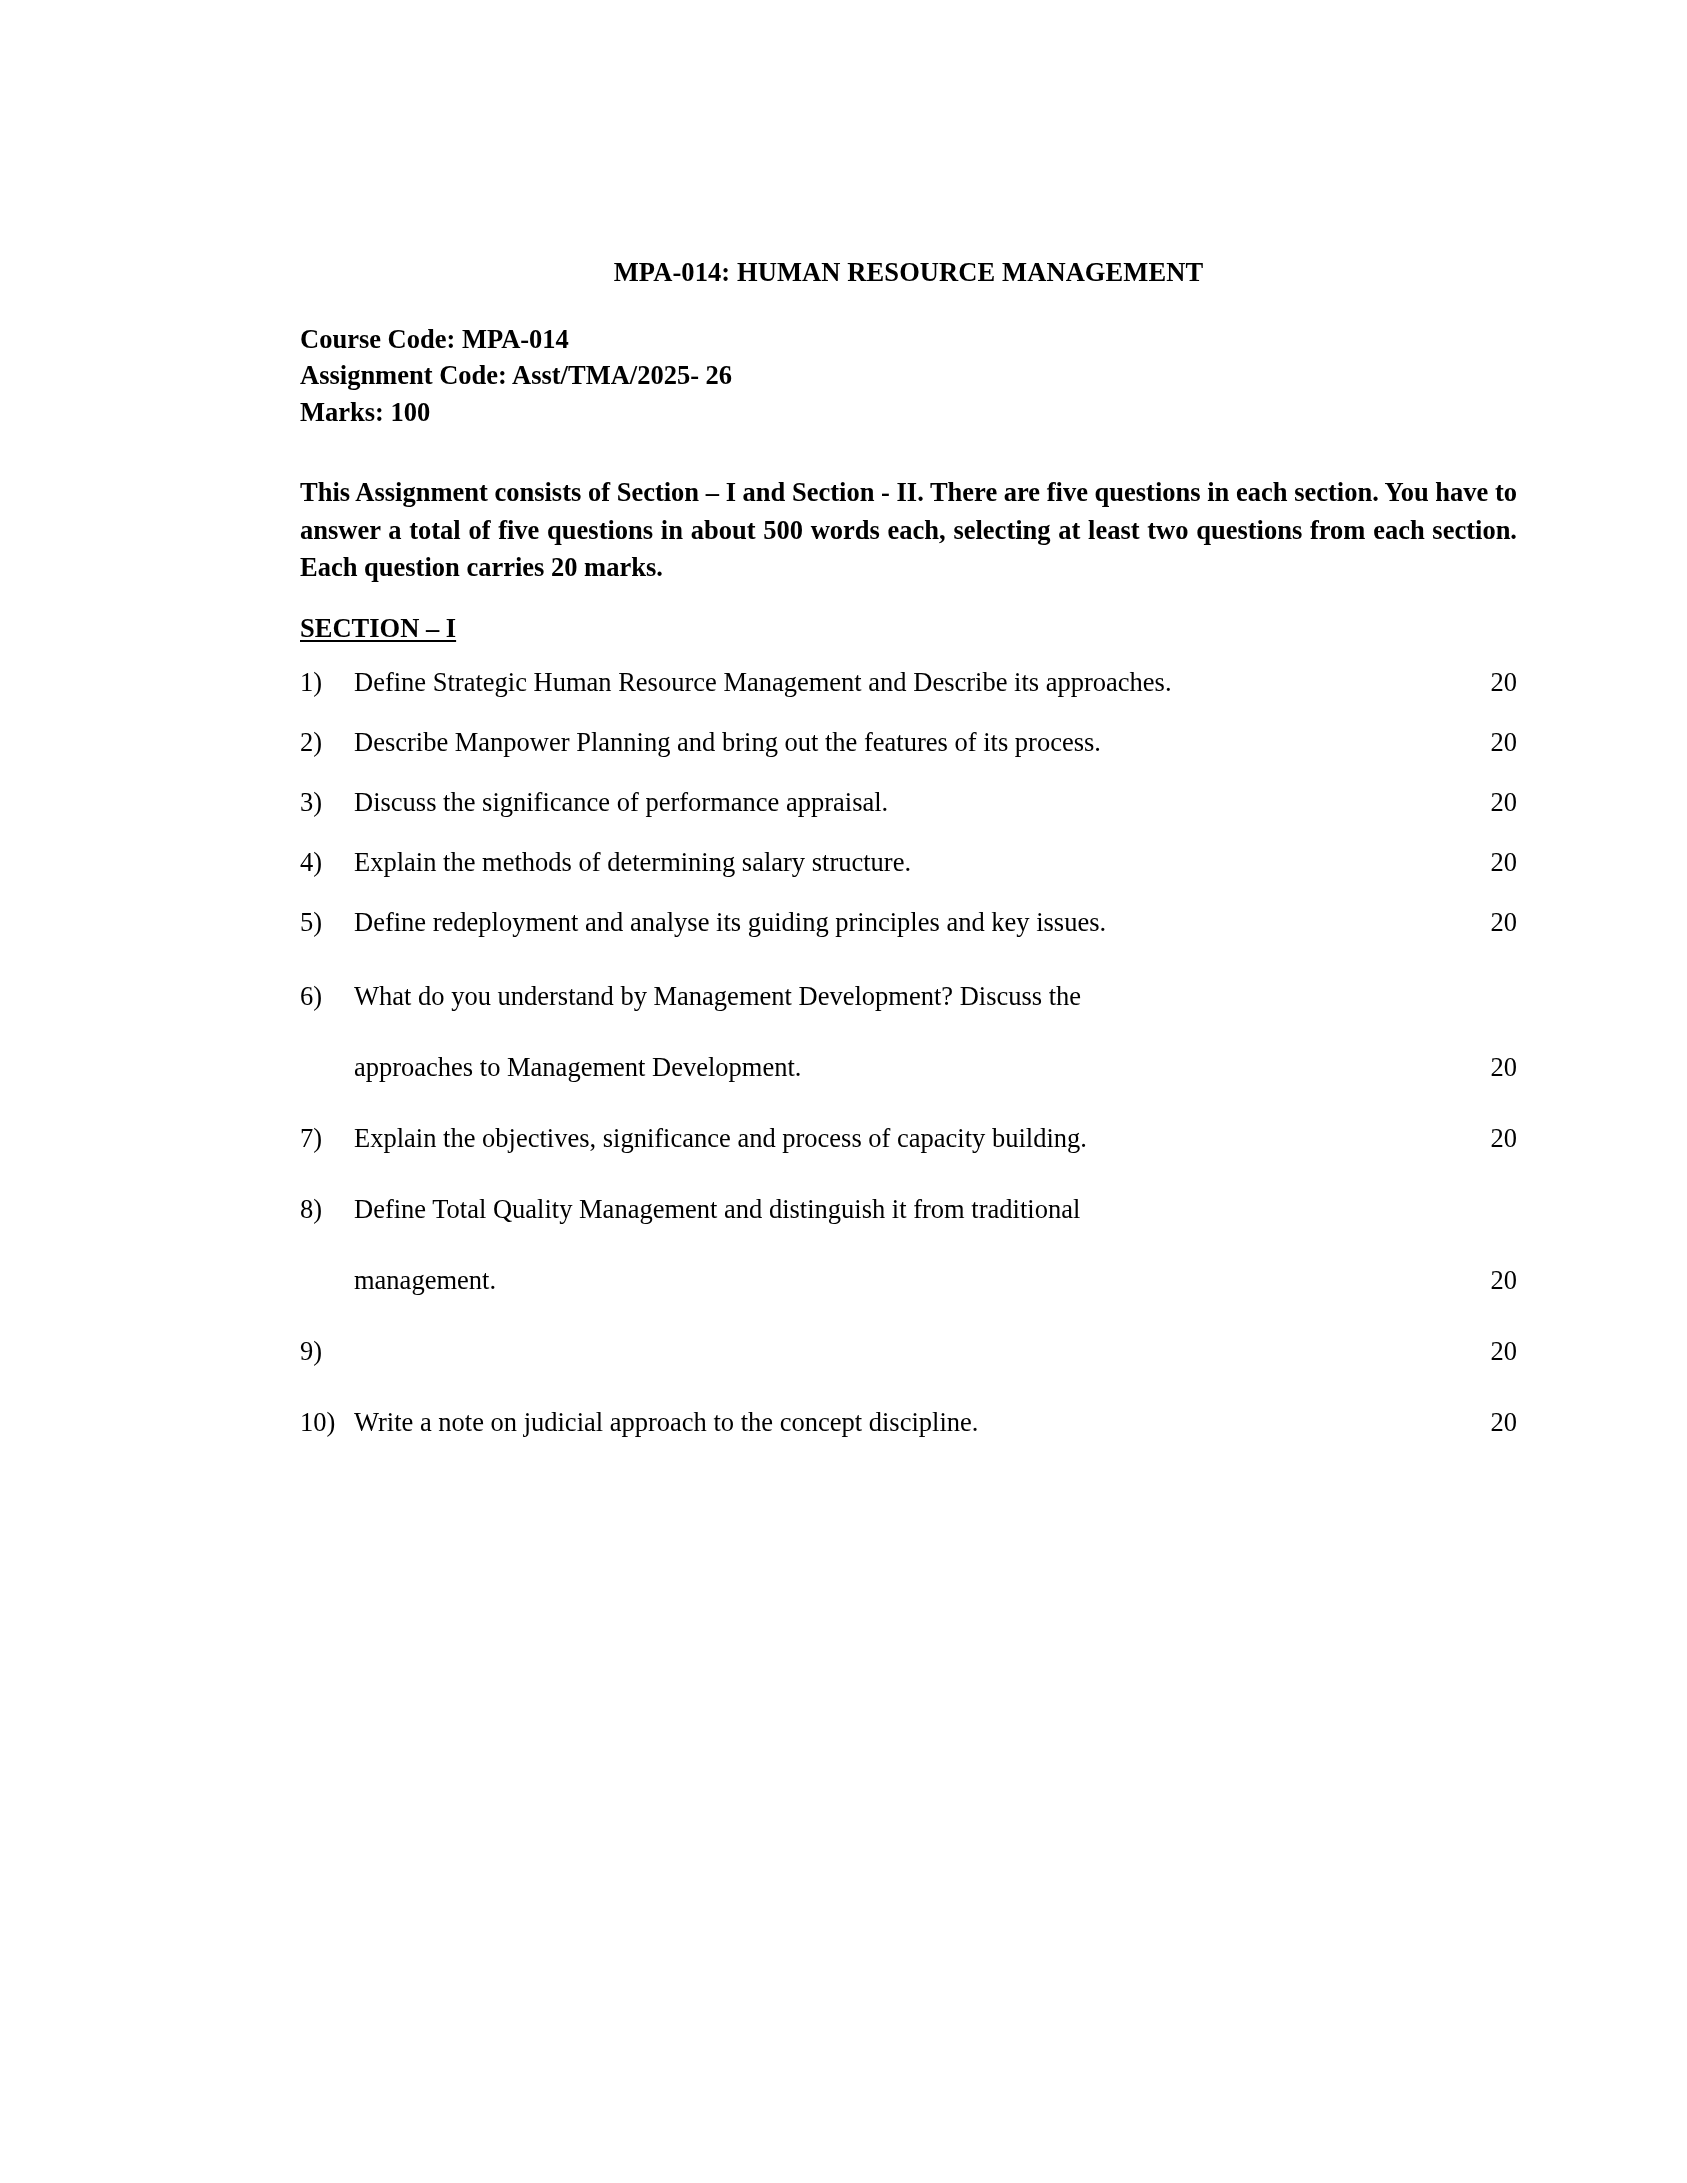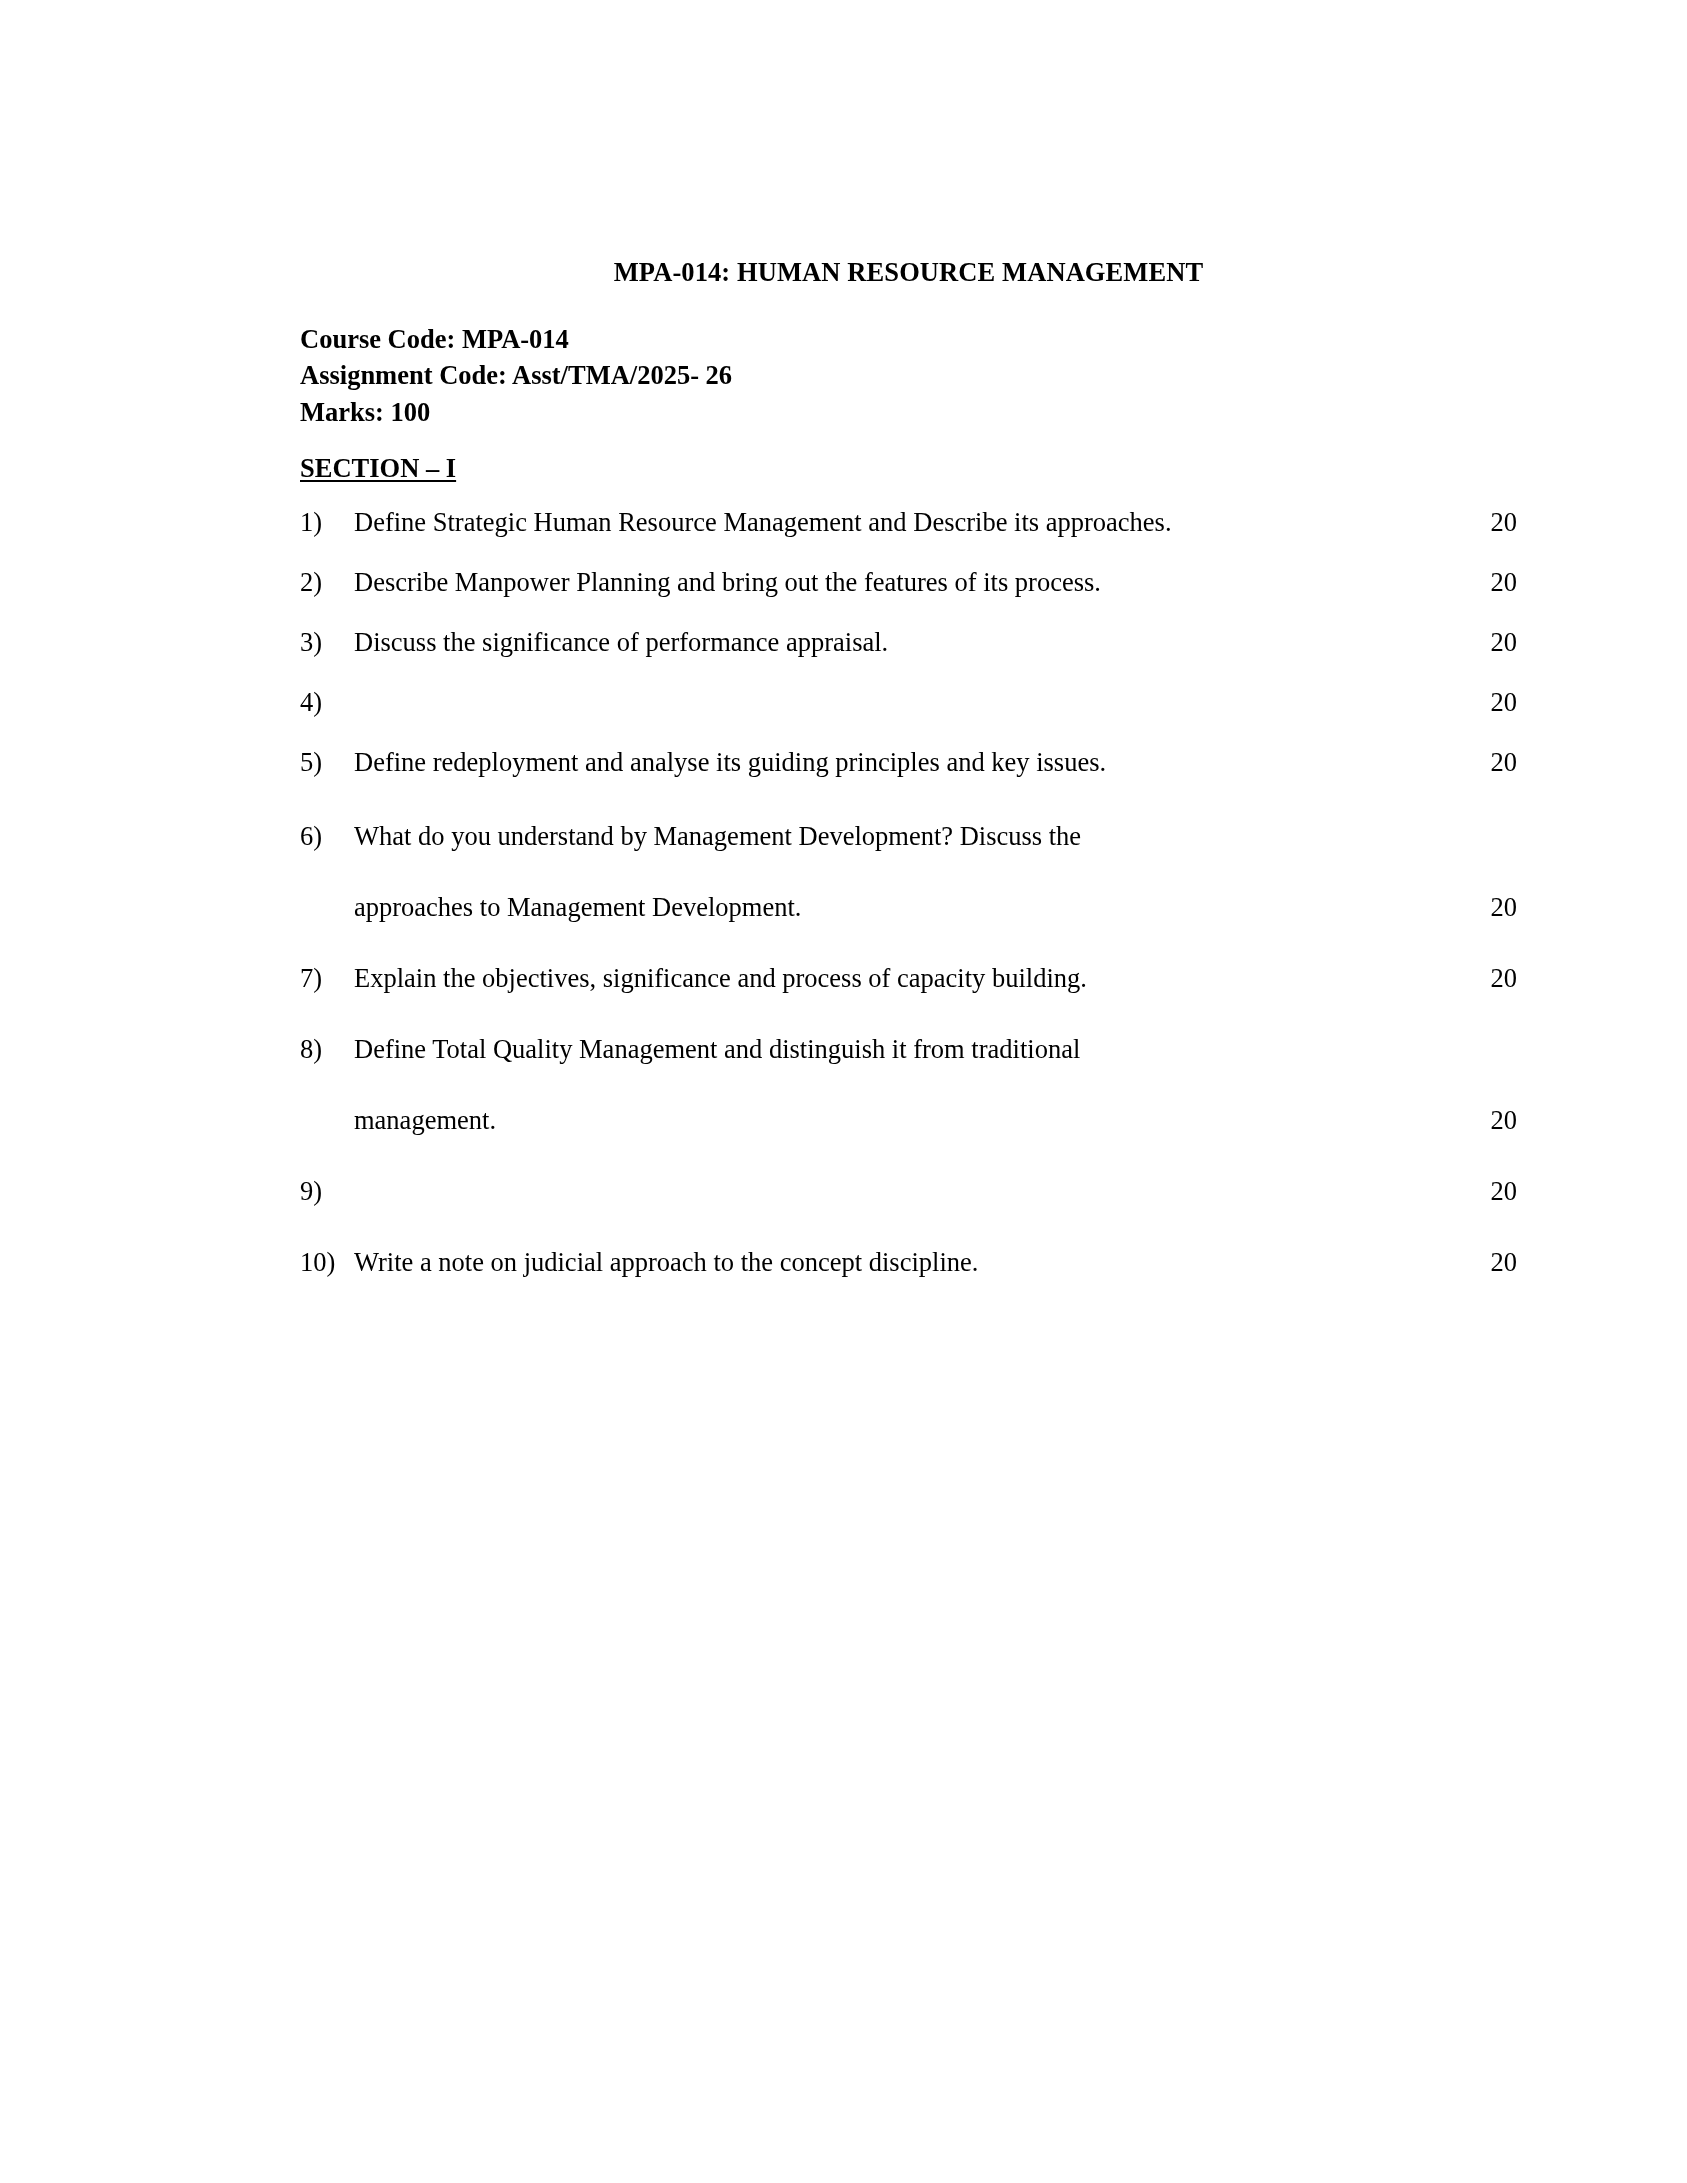--- a/index.html
+++ b/index.html
@@ -139,20 +139,21 @@
   <div class="content">
 
     <h1 class="doc-title">MPA-014: HUMAN RESOURCE MANAGEMENT</h1>
 
     <div class="header-block">
       <div>Course Code: MPA-014</div>
       <div>Assignment Code: Asst/TMA/2025- 26</div>
       <div>Marks: 100</div>
     </div>
 
+    <p class="instructions">This Assignment consists of Section – I and Section - II. There are five questions in each section. You have to answer a total of five questions in about 500 words each, selecting at least two questions from each section.  Each question carries 20 marks.</p>
 
     <div class="section-heading section-i-heading">
       <span>SECTION – I</span>
     </div>
 
     <ul class="qlist section-one">
       <li class="qrow">
         <span class="qnum">1)</span>
         <span class="qtext">Define Strategic Human Resource Management and Describe its approaches.</span>
         <span class="qmarks inline-marks">20</span>
@@ -162,20 +163,21 @@
         <span class="qtext">Describe Manpower Planning and bring out the features of its process.</span>
         <span class="qmarks">20</span>
       </li>
       <li class="qrow">
         <span class="qnum">3)</span>
         <span class="qtext">Discuss the significance of performance appraisal.</span>
         <span class="qmarks">20</span>
       </li>
       <li class="qrow">
         <span class="qnum">4)</span>
+        <span class="qtext">Explain the methods of determining salary structure.</span>
         <span class="qmarks">20</span>
       </li>
       <li class="qrow">
         <span class="qnum">5)</span>
         <span class="qtext">Define redeployment and analyse its guiding principles and key issues.</span>
         <span class="qmarks">20</span>
       </li>
     </ul>
 
 

